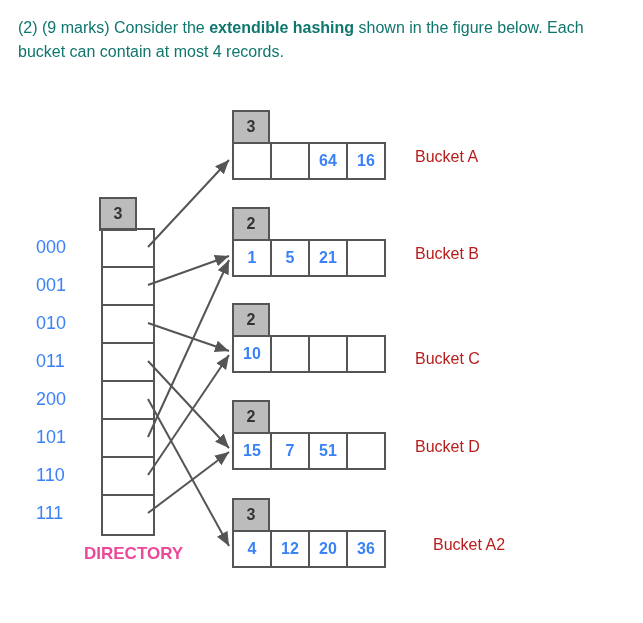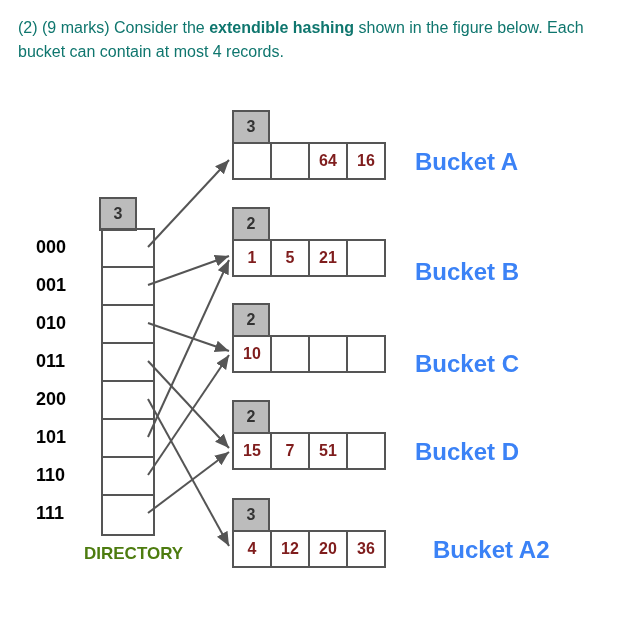--- a/index.html
+++ b/index.html
@@ -46,32 +46,32 @@
   .dir-cell {
     height: 38px;
     border-bottom: 2px solid #555;
     box-sizing: border-box;
   }
   .dir-cell:last-child { border-bottom: none; }
   .dir-labels {
     position: absolute;
     left: 36px; top: 158px;
     font-size: 18px;
-    font-weight: 700;
-    color: #000000;
+    font-weight: 400;
+    color: #3b82f6;
   }
   .dir-label {
     height: 38px;
     line-height: 38px;
   }
   .dir-caption {
     position: absolute;
     font-size: 17px;
     font-weight: 700;
-    color: #4d7c0f;
+    color: #ec4899;
   }
   
   .bucket-group {
     position: absolute;
   }
   .bucket-depth {
     width: 34px; height: 30px;
     border: 2px solid #555;
     background: #bcbcbc;
     font-weight: 700;
@@ -82,28 +82,28 @@
   .bucket-row {
     display: flex;
   }
   .bucket-cell {
     width: 36px; height: 34px;
     border: 2px solid #555;
     margin-left: -2px;
     font-size: 16px;
     font-weight: 600;
     display: flex; align-items: center; justify-content: center;
-    color: #7f1d1d;
+    color: #3b82f6;
   }
   .bucket-cell:first-child { margin-left: 0; }
   .bucket-name {
     position: absolute;
-    font-size: 24px;
-    font-weight: 700;
-    color: #3b82f6;
+    font-size: 16px;
+    font-weight: 400;
+    color: #b91c1c;
   }
   svg.arrows {
     position: absolute;
     left: 0; top: 0;
     width: 643px; height: 540px;
     pointer-events: none;
   }
   line.arrow {
     stroke: #555;
     stroke-width: 2;
@@ -189,21 +189,21 @@
       <div class="bucket-depth">
           <span>2</span>
         </div>
       <div class="bucket-row">
         <div class="bucket-cell">1</div>
         <div class="bucket-cell">5</div>
         <div class="bucket-cell">21</div>
         <div class="bucket-cell"></div>
       </div>
     </div>
-    <div class="bucket-name" style="left:415px; top:188px;">Bucket B</div>
+    <div class="bucket-name" style="left:415px; top:175px;">Bucket B</div>
 
     <div class="bucket-group" style="left:232px; top:233px;">
       <div class="bucket-depth">
           <span>2</span>
         </div>
       <div class="bucket-row">
         <div class="bucket-cell">10</div>
         <div class="bucket-cell"></div>
         <div class="bucket-cell"></div>
         <div class="bucket-cell"></div>

